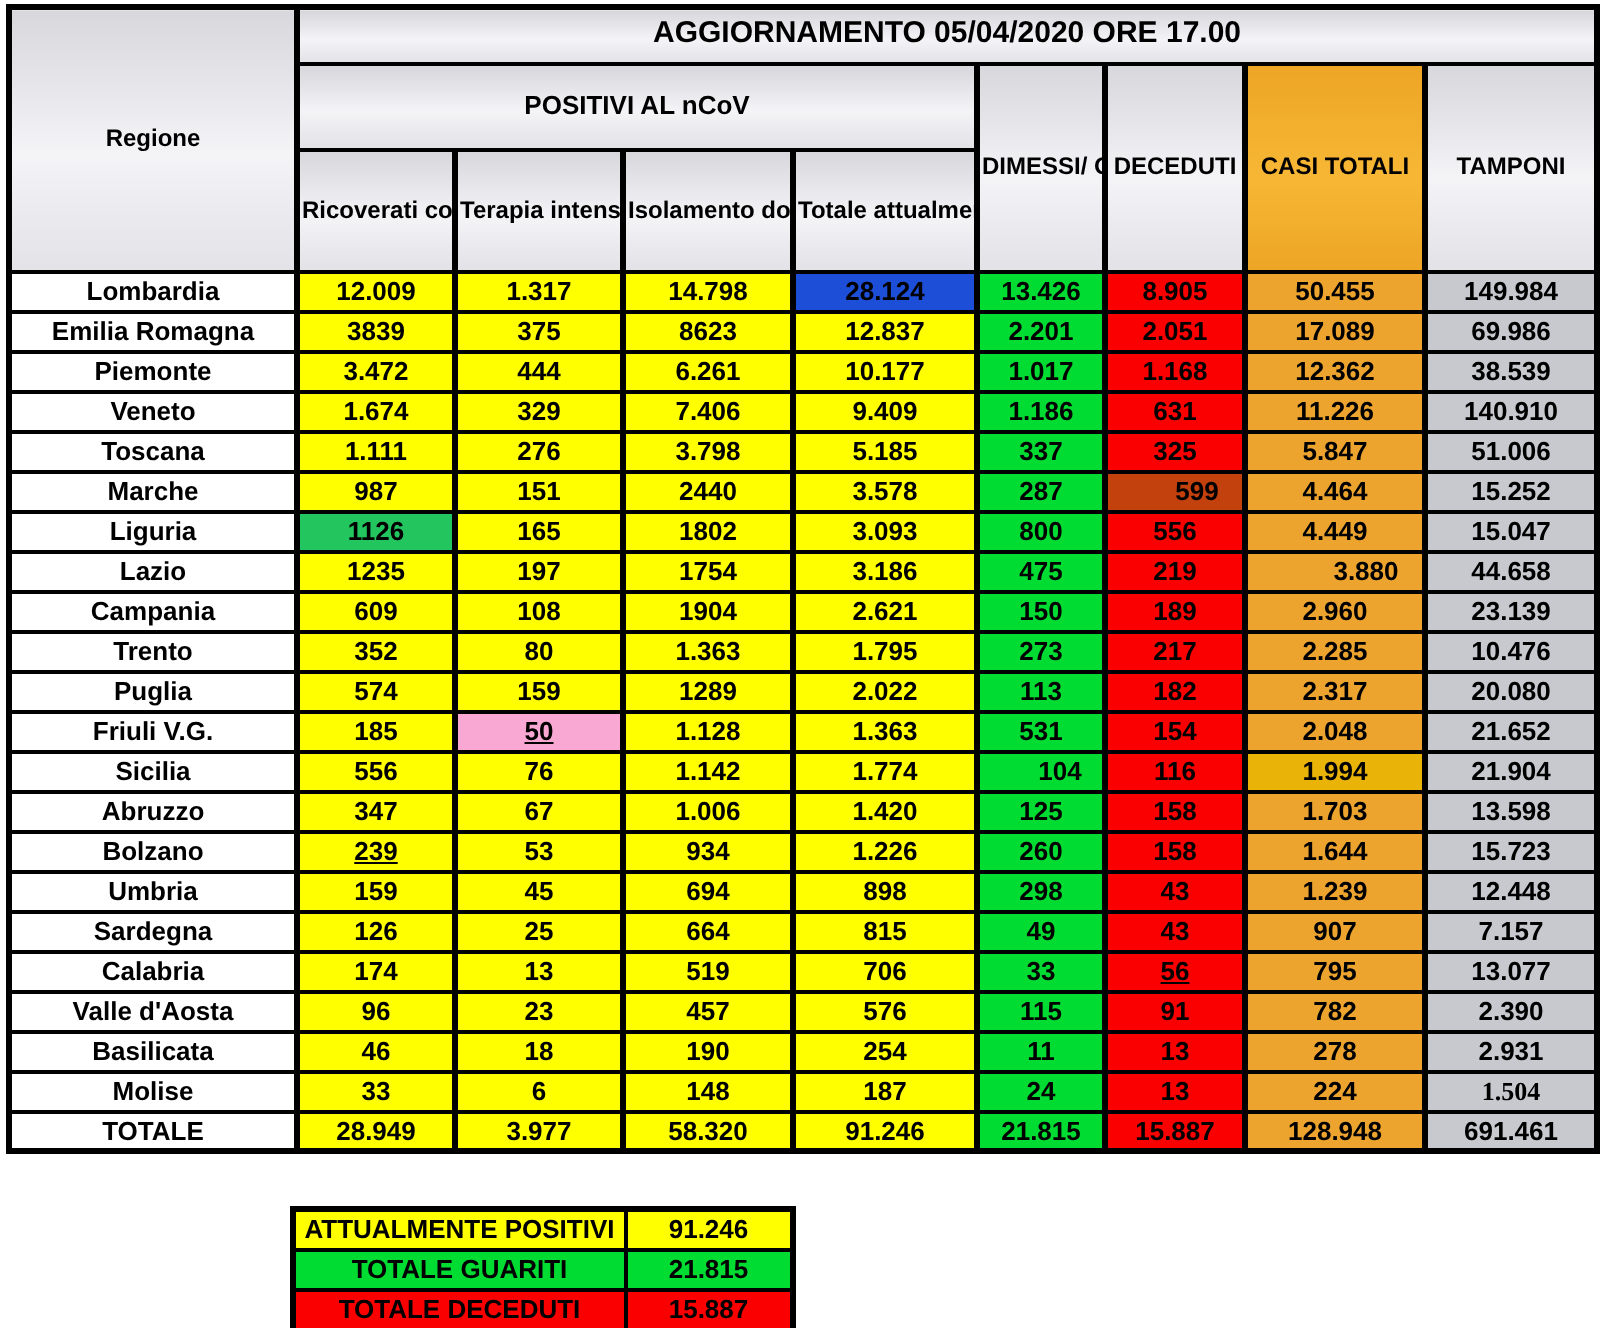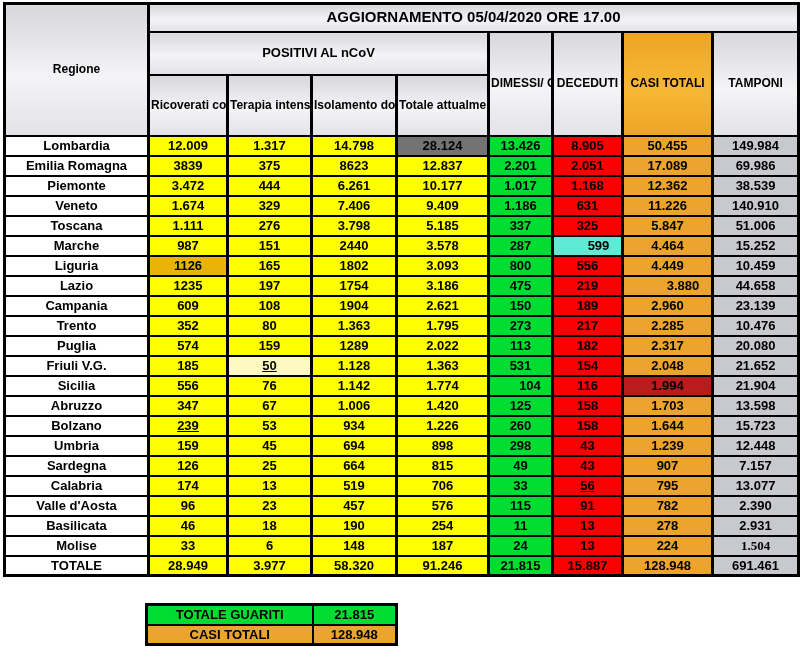--- a/index.html
+++ b/index.html
@@ -91,21 +91,21 @@
       <th class="hdr sub-hdr">Isolamento domiciliare</th>
       <th class="hdr sub-hdr">Totale attualmente positivi</th>
     </tr>
   </thead>
   <tbody>
       <tr>
         <td class="region">Lombardia</td>
         <td style="background: rgb(255, 255, 0);">12.009</td>
         <td style="background: rgb(255, 255, 0);">1.317</td>
         <td style="background: rgb(255, 255, 0);">14.798</td>
-        <td style="background: #737373;">28.124</td>
+        <td style="background: #1d4ed8;">28.124</td>
         <td style="background: rgb(0, 220, 50);">13.426</td>
         <td style="background: rgb(251, 0, 0);">8.905</td>
         <td style="background: rgb(236, 164, 47);">50.455</td>
         <td style="background: rgb(200, 201, 207); text-align: center;">149.984</td>
       </tr>
       <tr>
         <td class="region">Emilia Romagna</td>
         <td style="background: rgb(255, 255, 0); text-align: center;">3839</td>
         <td style="background: rgb(255, 255, 0);">375</td>
         <td style="background: rgb(255, 255, 0);">8623</td>
@@ -148,34 +148,34 @@
         <td style="background: rgb(236, 164, 47);">5.847</td>
         <td style="background: rgb(200, 201, 207);">51.006</td>
       </tr>
       <tr>
         <td class="region">Marche</td>
         <td style="background: rgb(255, 255, 0);">987</td>
         <td style="background: rgb(255, 255, 0);">151</td>
         <td style="background: rgb(255, 255, 0);">2440</td>
         <td style="background: rgb(255, 255, 0);">3.578</td>
         <td style="background: rgb(0, 220, 50);">287</td>
-        <td style="background: #5eead4; padding-left: 23px;">599</td>
+        <td style="background: #c2410c; padding-left: 23px;">599</td>
         <td style="background: rgb(236, 164, 47);">4.464</td>
         <td style="background: rgb(200, 201, 207);">15.252</td>
       </tr>
       <tr>
         <td class="region">Liguria</td>
-        <td style="background: #eab308;">1126</td>
+        <td style="background: #22c55e;">1126</td>
         <td style="background: rgb(255, 255, 0);">165</td>
         <td style="background: rgb(255, 255, 0);">1802</td>
         <td style="background: rgb(255, 255, 0);">3.093</td>
         <td style="background: rgb(0, 220, 50);">800</td>
         <td style="background: rgb(251, 0, 0);">556</td>
         <td style="background: rgb(236, 164, 47);">4.449</td>
-        <td style="background: rgb(200, 201, 207);">10.459</td>
+        <td style="background: rgb(200, 201, 207);">15.047</td>
       </tr>
       <tr>
         <td class="region">Lazio</td>
         <td style="background: rgb(255, 255, 0);">1235</td>
         <td style="background: rgb(255, 255, 0);">197</td>
         <td style="background: rgb(255, 255, 0);">1754</td>
         <td style="background: rgb(255, 255, 0);">3.186</td>
         <td style="background: rgb(0, 220, 50);">475</td>
         <td style="background: rgb(251, 0, 0);">219</td>
         <td style="background: rgb(236, 164, 47); padding-left: 32px;">3.880</td>
@@ -210,37 +210,37 @@
         <td style="background: rgb(255, 255, 0);">1289</td>
         <td style="background: rgb(255, 255, 0);">2.022</td>
         <td style="background: rgb(0, 220, 50);">113</td>
         <td style="background: rgb(251, 0, 0);">182</td>
         <td style="background: rgb(236, 164, 47);">2.317</td>
         <td style="background: rgb(200, 201, 207);">20.080</td>
       </tr>
       <tr>
         <td class="region">Friuli V.G.</td>
         <td style="background: rgb(255, 255, 0);">185</td>
-        <td style="background: #fef9c3; text-decoration: underline;">50</td>
+        <td style="background: #f9a8d4; text-decoration: underline;">50</td>
         <td style="background: rgb(255, 255, 0);">1.128</td>
         <td style="background: rgb(255, 255, 0);">1.363</td>
         <td style="background: rgb(0, 220, 50);">531</td>
         <td style="background: rgb(251, 0, 0);">154</td>
         <td style="background: rgb(236, 164, 47);">2.048</td>
         <td style="background: rgb(200, 201, 207);">21.652</td>
       </tr>
       <tr>
         <td class="region">Sicilia</td>
         <td style="background: rgb(255, 255, 0);">556</td>
         <td style="background: rgb(255, 255, 0); margin-top: 28px;">76</td>
         <td style="background: rgb(255, 255, 0);">1.142</td>
         <td style="background: rgb(255, 255, 0);">1.774</td>
         <td style="background: rgb(0, 220, 50); padding-left: 20px;">104</td>
         <td style="background: rgb(251, 0, 0);">116</td>
-        <td style="background: #b91c1c;">1.994</td>
+        <td style="background: #eab308;">1.994</td>
         <td style="background: rgb(200, 201, 207);">21.904</td>
       </tr>
       <tr>
         <td class="region">Abruzzo</td>
         <td style="background: rgb(255, 255, 0);">347</td>
         <td style="background: rgb(255, 255, 0);">67</td>
         <td style="background: rgb(255, 255, 0);">1.006</td>
         <td style="background: rgb(255, 255, 0);">1.420</td>
         <td style="background: rgb(0, 220, 50);">125</td>
         <td style="background: rgb(251, 0, 0);">158</td>
@@ -338,21 +338,29 @@
     </tbody>
 </table>
 
 <table class="summary-table">
   <colgroup>
     <col style="width:166px">
     <col style="width:84px">
   </colgroup>
   <tbody>
       <tr>
+        <td style="background: rgb(255, 255, 0);">ATTUALMENTE POSITIVI</td>
+        <td style="background: rgb(255, 255, 0);">91.246</td>
+      </tr>
+      <tr>
         <td style="background: rgb(0, 220, 50);">TOTALE GUARITI</td>
         <td style="background: rgb(0, 220, 50);">21.815</td>
       </tr>
       <tr>
+        <td style="background: rgb(251, 0, 0);">TOTALE DECEDUTI</td>
+        <td style="background: rgb(251, 0, 0);">15.887</td>
+      </tr>
+      <tr>
         <td style="background: rgb(236, 164, 47);">CASI TOTALI</td>
         <td style="background: rgb(236, 164, 47);">128.948</td>
       </tr>
     </tbody>
 </table>
 
 </body></html>

